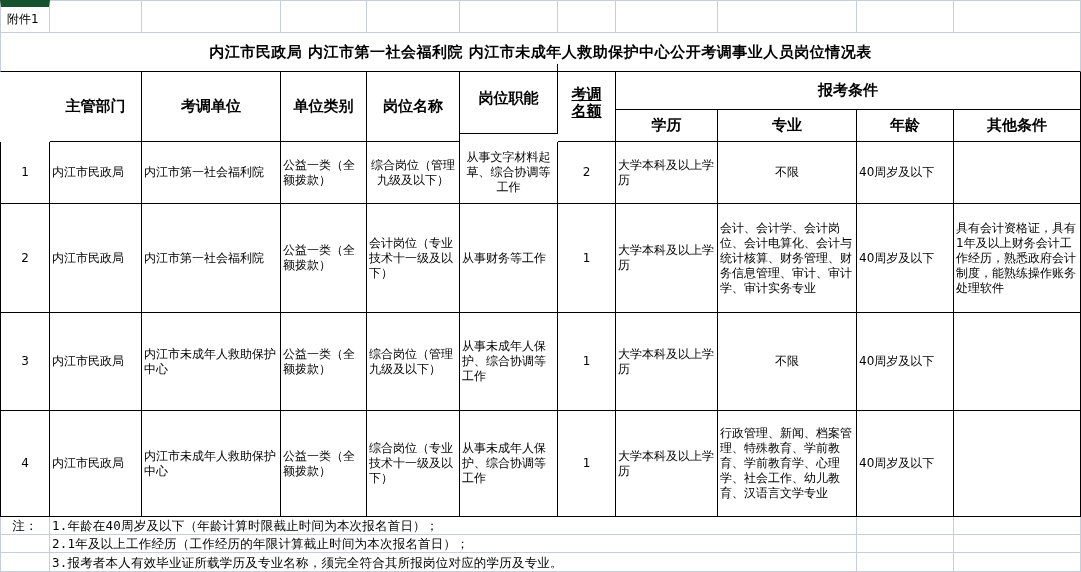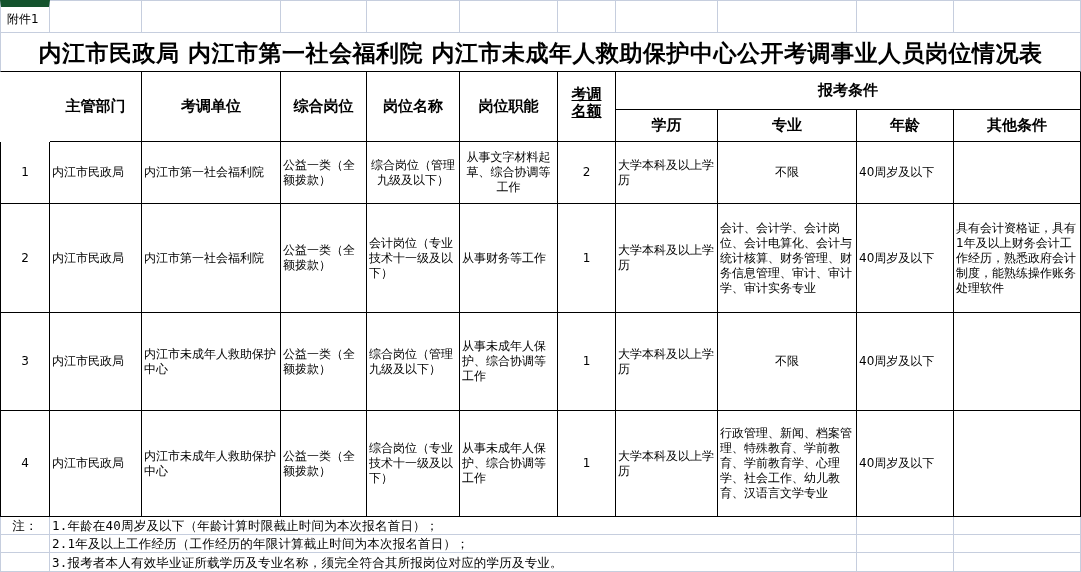--- a/index.html
+++ b/index.html
@@ -5,21 +5,21 @@
   html, body { margin:0; padding:0; background:#ffffff; }
   body { width:1081px; height:572px; overflow:hidden; position:relative;
          font-family:"DejaVu Sans","Liberation Sans",sans-serif; color:#000; }
   .sheet { position:absolute; left:0; top:0; width:1081px; height:572px; }
   .c { position:absolute; box-sizing:border-box; display:flex; align-items:center; overflow:hidden; font-size:12px; line-height:15px; }
   .gl { border-right:1px solid #c6cede; border-bottom:1px solid #c6cede; }
   .bl { border-right:1px solid #000; border-bottom:1px solid #000; }
   .ctr { justify-content:center; text-align:center; }
   .lft { justify-content:flex-start; text-align:left; padding-left:2px; padding-right:1px; }
   .hdr { font-weight:bold; font-size:15px; line-height:17px; }
-  .title { font-weight:bold; font-size:23px; font-family:"DejaVu Serif","Liberation Serif",serif; letter-spacing:0.5px; }
+  .title { font-weight:bold; font-size:15px; font-family:"DejaVu Serif","Liberation Serif",serif; letter-spacing:0.5px; }
   .note { font-size:12.5px; font-family:"DejaVu Sans Mono","Liberation Mono",monospace; letter-spacing:0.2px; }
   .txt { white-space:pre-line;text-decoration:underline; }
 </style>
 </head>
 <body>
 
 <div class="sheet">
 
   <div class="c gl lft" style="left:0;top:0;width:50px;height:33px;border-left:1px solid #c6cede;border-top:7px solid #14532d;padding-left:6px;">
     <span>附件1</span>
@@ -39,26 +39,26 @@
     <span>内江市民政局 内江市第一社会福利院 内江市未成年人救助保护中心公开考调事业人员岗位情况表</span>
   </div>
 
   <div class="c bl ctr hdr" style="left:50px;top:72px;width:92px;height:70px;">
     <span>主管部门</span>
   </div>
   <div class="c bl ctr hdr" style="left:142px;top:72px;width:139px;height:70px;">
     <span>考调单位</span>
   </div>
   <div class="c bl ctr hdr" style="left:281px;top:72px;width:86px;height:70px;">
-    <span>综合岗位</span>
+    <span>单位类别</span>
   </div>
   <div class="c bl ctr hdr" style="left:367px;top:72px;width:93px;height:70px;">
     <span>岗位名称</span>
   </div>
-  <div class="c bl ctr hdr" style="left:460px;top:72px;width:98px;height:70px;">
+  <div class="c bl ctr hdr" style="left:460px;top:64px;width:98px;height:70px;">
     <span>岗位职能</span>
   </div>
   <div class="c bl ctr hdr txt" style="left:558px;top:72px;width:58px;height:70px;align-items:flex-start;padding-top:14px;">
     <span>考调
 名额</span>
   </div>
   <div class="c bl ctr hdr" style="left:616px;top:72px;width:465px;height:38px;">
     <span>报考条件</span>
   </div>
   <div class="c bl ctr hdr" style="left:616px;top:110px;width:102px;height:32px;">

